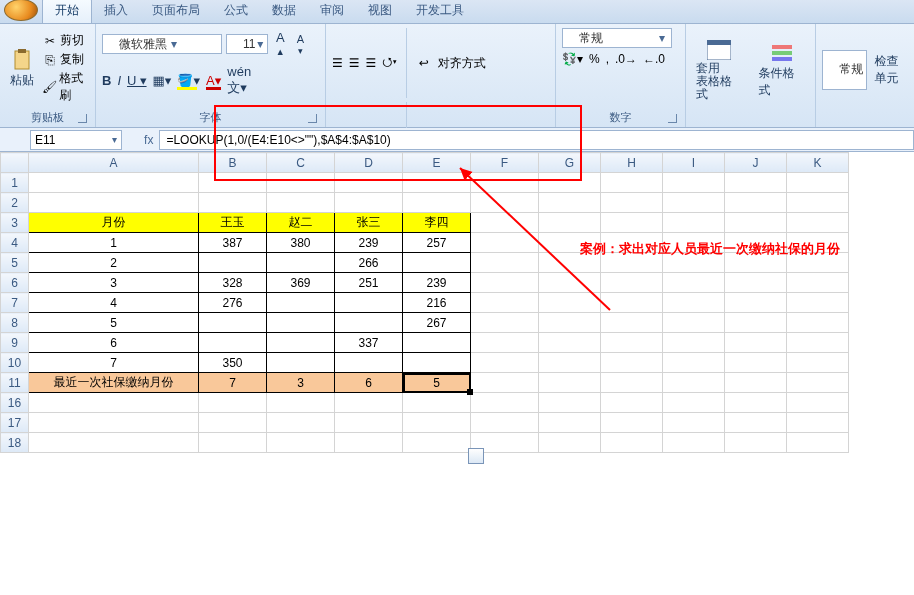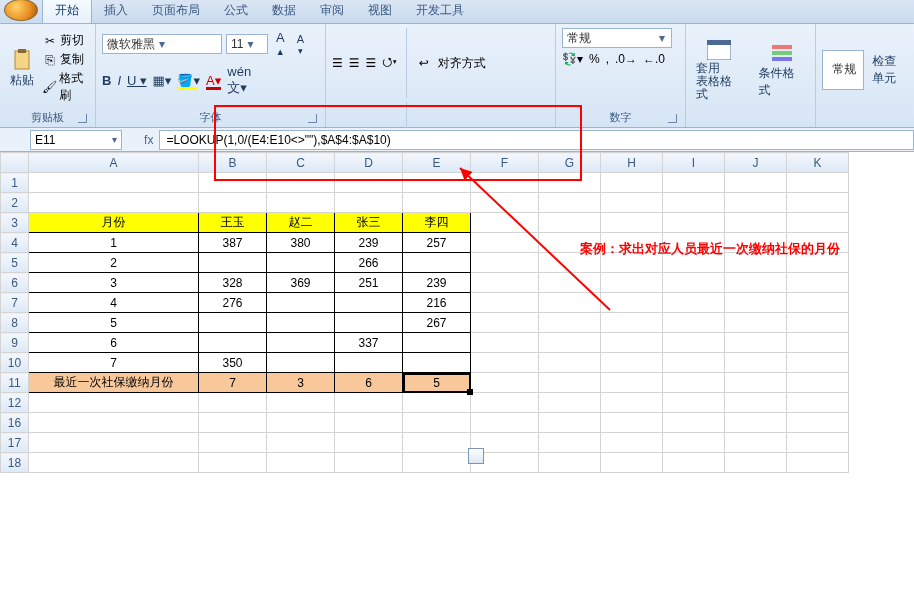--- a/index.html
+++ b/index.html
@@ -20,21 +20,21 @@
 .group-label { text-align: center; font-size: 11px; color: #3b5a82; padding-top: 2px; position: relative; }
 .group-label::after { content: ""; position: absolute; right: 2px; bottom: 2px; width: 8px; height: 8px; border-right: 1px solid #6a87ab; border-bottom: 1px solid #6a87ab; }
 .group-body { flex: 1; display: flex; align-items: center; gap: 4px; }
 .btn { display: flex; flex-direction: column; align-items: center; justify-content: center; padding: 2px 4px; color: #1f3b5e; cursor: default; }
 .btn-row { display: flex; align-items: center; gap: 2px; }
 .icon { width: 16px; height: 16px; display: inline-flex; align-items: center; justify-content: center; }
 .icon-lg { width: 24px; height: 24px; }
 .sep { width: 1px; background: #b8cde4; height: 70px; margin: 0 3px; }
 
 
-.combo { height: 20px; border: 1px solid #9db4d1; background: #fff; display: flex; align-items: center; padding: 0 2px 0 4px; font-size: 12px; color: #333; }
+.combo { height: 20px; border: 1px solid #9db4d1; background: #fff; display: flex; align-items: center; padding: 0 2px 0 16px; font-size: 12px; color: #333; }
 .combo .dd { width: 14px; text-align: center; color: #4a6a94; }
 .bold { font-weight: bold; } .ital { font-style: italic; } .uline { text-decoration: underline; }
 
 
 .fxbar { height: 24px; background: #e9f1fb; border-bottom: 1px solid #9db4d1; display: flex; align-items: center; }
 .namebox { width: 92px; height: 20px; margin-left: 30px; background: #fff; border: 1px solid #9db4d1; display: flex; align-items: center; padding: 0 4px; font-size: 12px; }
 .namebox .dd { margin-left: auto; color: #4a6a94; font-size: 10px; }
 .fx-icons { display: flex; gap: 6px; padding: 0 6px; color: #4a6a94; font-size: 12px; align-items: center; }
 .fx-input { flex: 1; height: 20px; border: 1px solid #9db4d1; background: #fff; padding: 0 6px; font-size: 12px; font-family: Consolas, monospace; display: flex; align-items: center; }
 
@@ -413,34 +413,20 @@
           <td class="hdr-orange">6</td>
           <td class="hdr-orange active-cell"><span>5</span><span class="fill-handle"></span></td>
           <td style="border:1px solid #d4d4d4 !important"></td>
             <td style="border:1px solid #d4d4d4 !important"></td>
             <td style="border:1px solid #d4d4d4 !important"></td>
             <td style="border:1px solid #d4d4d4 !important"></td>
             <td style="border:1px solid #d4d4d4 !important"></td>
             <td style="border:1px solid #d4d4d4 !important"></td>
           </tr>
         <tr>
-            <th class="rowhdr">12</th>
-            <td></td>
-            <td></td>
-            <td></td>
-            <td></td>
-            <td></td>
-            <td></td>
-            <td></td>
-            <td></td>
-            <td></td>
-            <td></td>
-            <td></td>
-          </tr>
-        <tr>
             <th class="rowhdr">16</th>
             <td></td>
             <td></td>
             <td></td>
             <td></td>
             <td></td>
             <td></td>
             <td></td>
             <td></td>
             <td></td>

